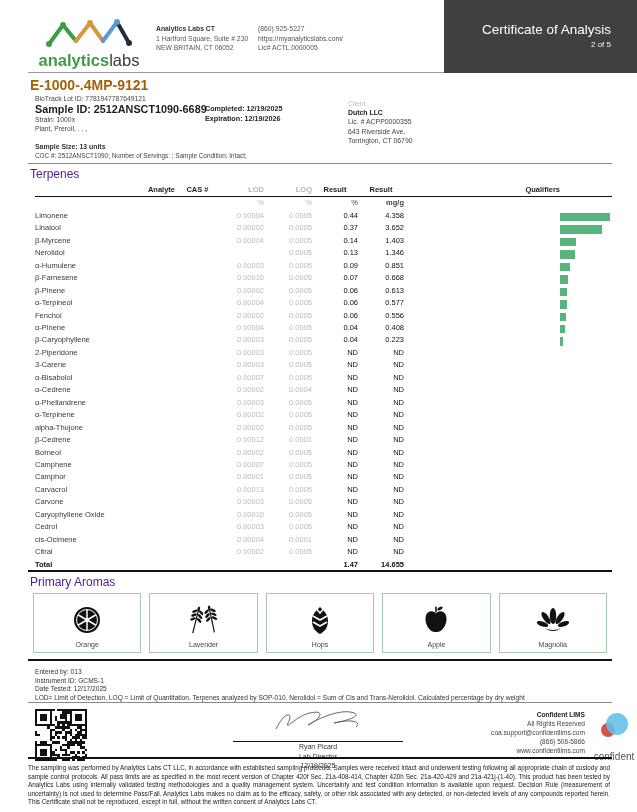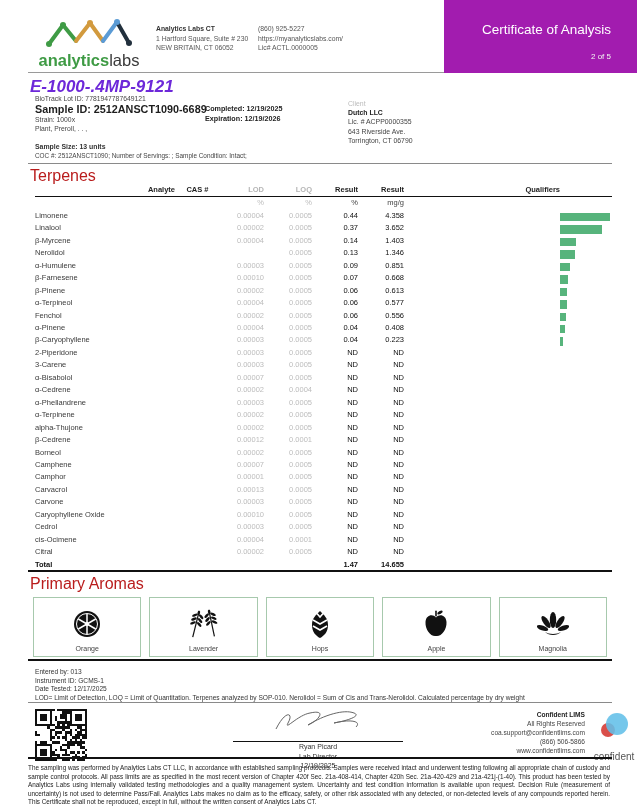--- a/index.html
+++ b/index.html
@@ -1,51 +1,51 @@
 <!DOCTYPE html>
 <html><head>
 <meta charset="utf-8">
 <style>
   html,body{margin:0;padding:0;background:#fff;}
   body{width:637px;height:812px;font-family:"Liberation Sans",sans-serif;color:#333;position:relative;overflow:hidden;}
   .abs{position:absolute;}
   
-  .green-block{top:0;right:0;width:193px;height:73px;background:#a21caf;color:#fff;z-index:2;}
+  .green-block{top:0;right:0;width:193px;height:73px;background:#404040;color:#fff;z-index:2;}
   .cert-title{position:absolute;top:22px;right:26px;font-size:13.5px;color:#fff;}
-  .page-num{position:absolute;bottom:12px;right:26px;font-size:8px;color:#f2f6f2;}
+  .page-num{position:absolute;bottom:24px;right:26px;font-size:8px;color:#f2f6f2;}
   .header-line{top:72px;left:28px;width:584px;border-top:1px solid #9a9a9a;z-index:1;}
   .logo{top:16px;left:28px;width:122px;text-align:center;}
   .logo-text{font-size:16.5px;font-weight:700;letter-spacing:0;line-height:16px;}
   .logo-text .g{color:#3f9b45;}
   .logo-text .d{color:#3a3a3a;font-weight:400;text-align:right;}
   .labinfo{top:24px;left:156px;font-size:6.8px;line-height:9.6px;color:#555;width:100px;}
   .labinfo b{color:#333;}
   .labcontact{top:24px;left:258px;font-size:6.8px;line-height:9.6px;color:#555;width:120px;}
-  .doc-title{top:77px;left:30px;font-size:17px;font-weight:700;color:#6d28d9;font-style:italic;}
+  .doc-title{top:77px;left:30px;font-size:14px;font-weight:700;color:#a16207;}
   
   .s-left{top:95px;left:35px;font-size:6.8px;line-height:8.4px;color:#444;}
   .s-left .sid{font-size:10.8px;font-weight:700;color:#1d1d1d;line-height:13px;}
   .s-mid{top:104px;left:205px;font-size:7.2px;line-height:10px;color:#222;font-weight:600;}
   .s-client{top:99px;left:348px;font-size:6.9px;line-height:9.2px;color:#444;}
   .s-client .lbl{color:#bbb;}
   .s-client .nm{font-weight:700;color:#222;}
   .s-size{top:143px;left:35px;font-size:6.9px;color:#333;font-weight:600;}
   .s-coc{top:152px;left:35px;font-size:6.4px;color:#444;}
   .div1{top:163px;left:28px;width:584px;border-top:1px solid #8a8a8a;}
-  .sec-h{font-size:16px;color:#b91c1c;}
+  .sec-h{font-size:12px;color:#4c1d95;}
   .terp-h{top:167px;left:30px;}
   
   table.terp{position:absolute;top:184px;left:35px;width:577px;border-collapse:collapse;table-layout:fixed;}
   table.terp td,table.terp th{padding:0;margin:0;font-size:7.5px;line-height:12.45px;height:12.45px;white-space:nowrap;overflow:visible;}
   th{font-weight:700;color:#1d1d1d;text-align:right;}
   col.c-an{width:140px;}col.c-cas{width:45px;}col.c-lod{width:44px;}col.c-loq{width:48px;}col.c-rp{width:46px;}col.c-rm{width:46px;}col.c-q{width:156px;}col.c-bar{width:52px;}
   .hrow th{border-bottom:1.5px solid #111;font-size:8px;height:13px;line-height:13px;}
   th.cas{text-align:center;}
   th.lod,th.loq{text-align:right;color:#b5b5b5;}
-  th.rp,th.rm{text-align:right;}
+  th.rp,th.rm{text-align:center;}
   th.q{padding-left:18px;}
   .urow td{height:10.5px;line-height:10.5px;font-size:7px;}
   td.an{color:#3a3a3a;}
   td.cas{text-align:center;color:#3a3a3a;}
   td.lod,td.loq{text-align:right;color:#bcbcbc;}
   td.rp,td.rm{text-align:right;font-weight:400;color:#111;}
   td.q{padding-left:18px;}
   td.barcell{vertical-align:middle;}
   .bar{height:8.5px;background:#57b47c;margin-top:2px;}
   .trow-total td{font-weight:700;color:#111;border-top:0;}
@@ -155,21 +155,21 @@
       <th class="rm">Result</th>
       <th class="q">Qualifiers</th>
       <th></th>
     </tr>
     <tr class="urow">
       <td class="an"></td>
         <td class="cas"></td>
       <td class="lod">%</td>
       <td class="loq">%</td>
       <td class="rp" style="font-weight:400;color:#444;">%</td>
-      <td class="rm" style="font-weight:400;color:#444;">mg/g</td>
+      <td class="rm" style="font-weight:700;color:#444;">mg/g</td>
       <td class="q"></td>
         <td></td>
     </tr>
   </thead>
   <tbody id="terp-body">
       <tr>
         <td class="an">Limonene</td>
         <td class="cas"></td>
         <td class="lod">0.00004</td>
         <td class="loq">0.0005</td>

